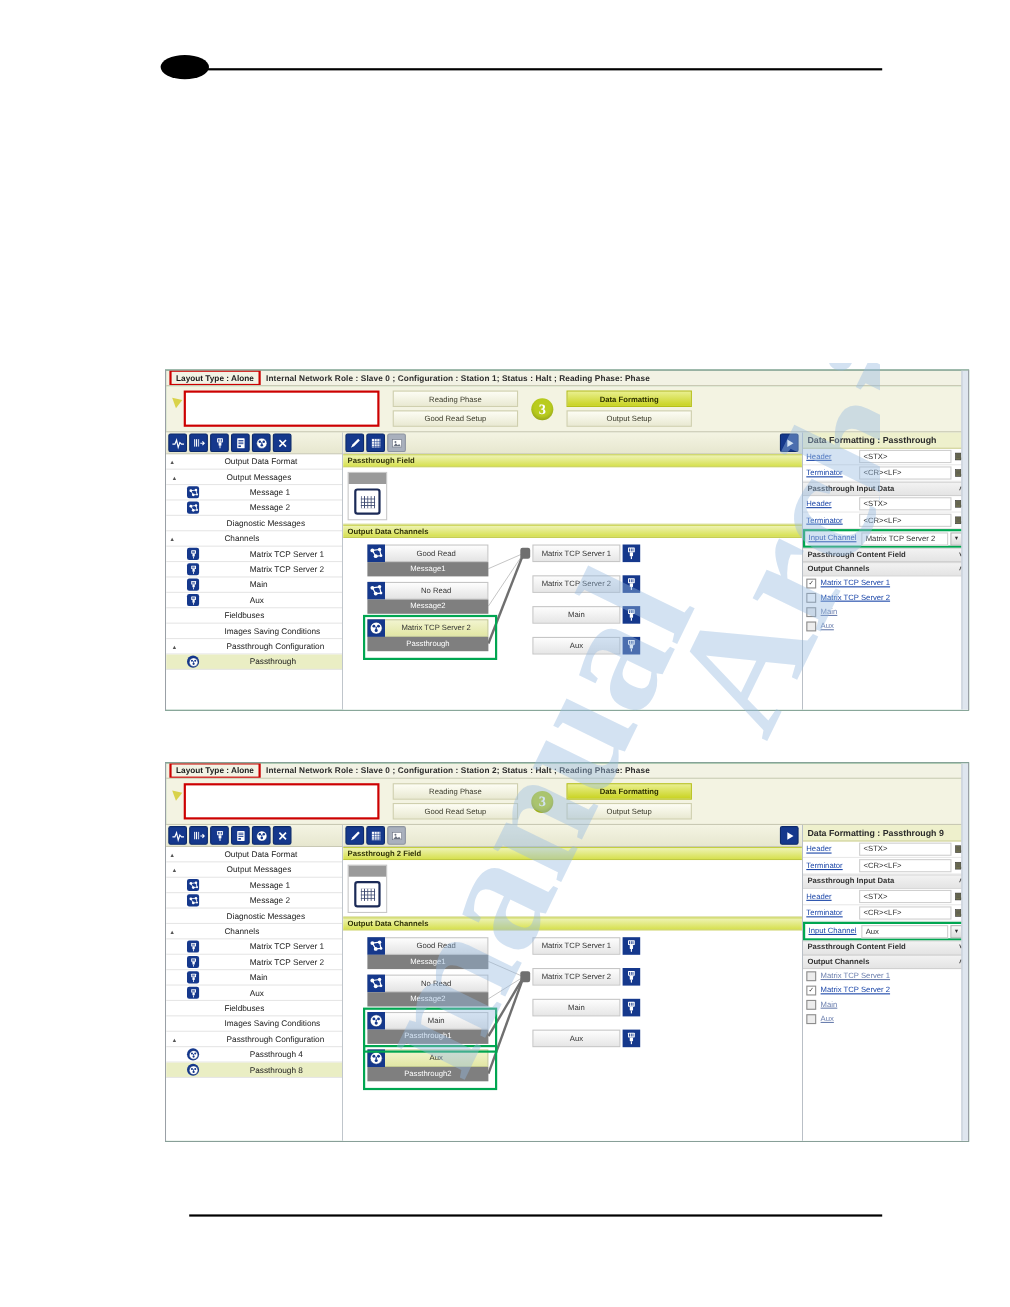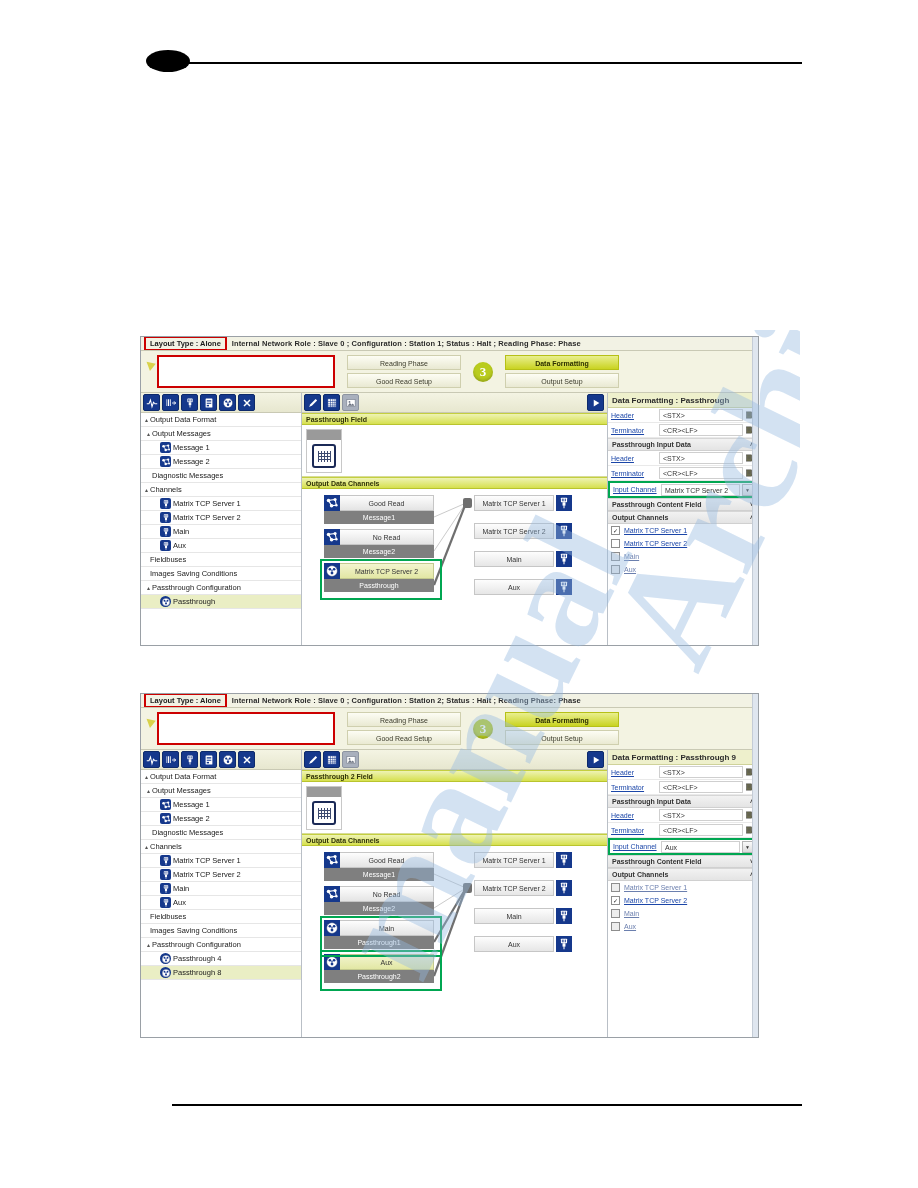--- a/index.html
+++ b/index.html
@@ -27,21 +27,21 @@
   .watermark span{
     position:absolute;color:rgba(150,185,225,.42);
     font-family:"Liberation Serif",serif;font-weight:bold;
     white-space:nowrap;
   }
   .wm1{left:330px;top:10px;font-size:150px;transform:rotate(-64deg);}
   .wm2{left:60px;top:330px;font-size:150px;transform:rotate(-64deg);}
 
   
   .shot{
-    position:absolute;left:140px;width:619px;
+    position:absolute;left:150px;width:731px;
     background:#15803d;border:1px solid #9aa0a6;box-sizing:border-box;
     font-size:7px;color:#333;
   }
   #shot1{top:336px;height:310px;}
   #shot2{top:693px;height:345px;}
 
   
   .statusbar{
     height:14px;background:#f2f2e4;border-bottom:1px solid #c9c9b4;
     display:flex;align-items:center;padding-left:3px;box-sizing:border-box;
@@ -105,21 +105,21 @@
   .tbicon svg{display:block;}
   .tb-spacer{flex:1;}
 
   
   .tree{flex:1;overflow:hidden;font-size:7.5px;color:#1a1a1a;}
   .trow{
     height:14px;display:flex;align-items:center;border-bottom:1px solid #e6e6e6;
     padding-left:2px;box-sizing:border-box;white-space:nowrap;
   }
   .trow.sel{background:#eaeec4;}
-  .tw{display:inline-block;}
+  .tw{display:inline-block;margin-left:44px;}
   .caret{
     width:7px;display:inline-block;color:#555;font-size:6px;text-align:center;
   }
   .tree-icon{
     width:11px;height:11px;border-radius:2px;margin-right:2px;
     display:inline-flex;align-items:center;justify-content:center;flex:0 0 auto;
   }
   .ic-msg{background:#15388c;}
   .ic-chan{background:#15388c;}
   .ic-pass{background:#15388c;border-radius:50%;}

